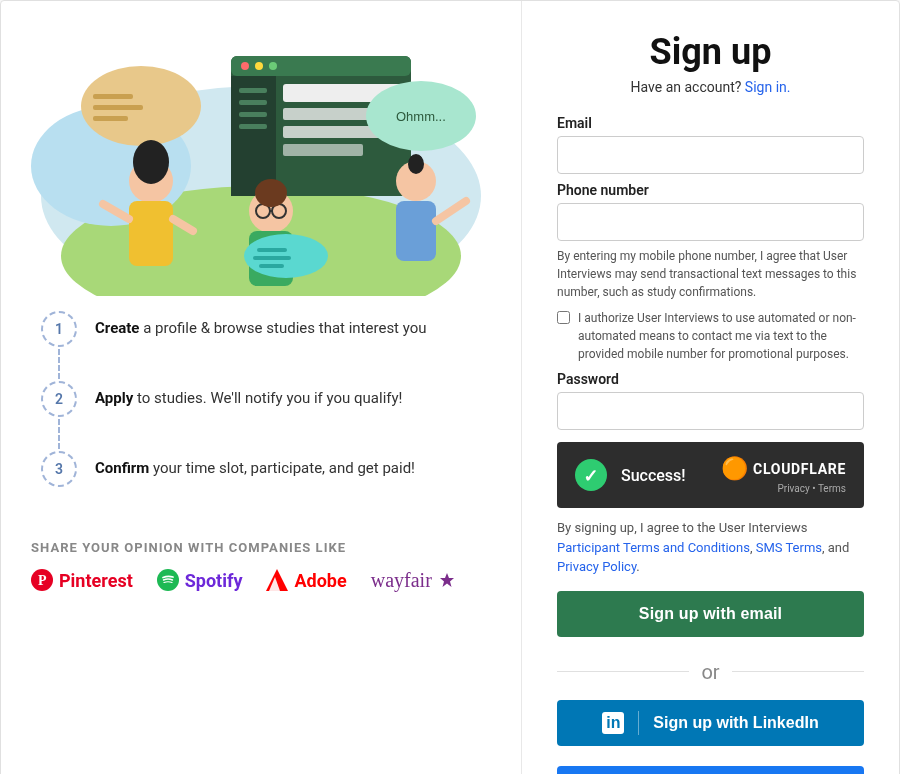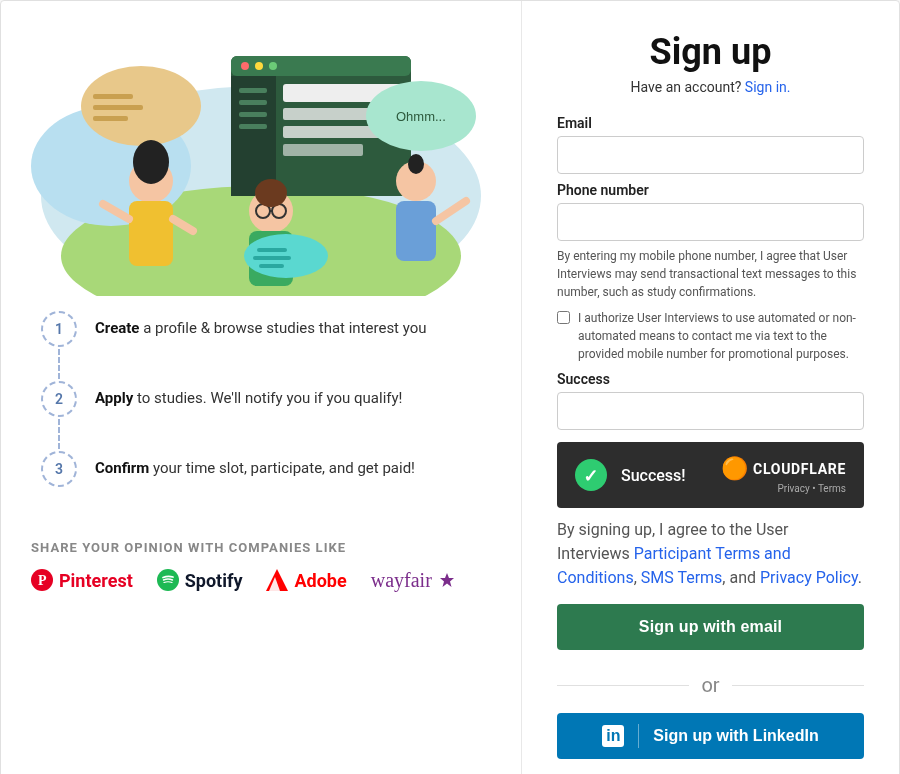--- a/index.html
+++ b/index.html
@@ -110,21 +110,21 @@
       flex-wrap: wrap;
     }
     .brand-item {
       display: flex;
       align-items: center;
       gap: 6px;
       font-size: 18px;
       font-weight: 700;
     }
     .brand-pinterest { color: #e60023; }
-    .brand-spotify { color: #0f172a; justify-content: center; }
+    .brand-spotify { color: #6d28d9; justify-content: center; }
     .brand-adobe { color: #ff0000; }
 
     
     .right-panel {
       flex: 1;
       padding: 30px 35px;
       border-left: 1px solid #e8e8e8;
       display: flex;
       flex-direction: column;
     }
@@ -236,21 +236,21 @@
       letter-spacing: 0.05em;
     }
     .cf-cloud {
       font-size: 22px;
     }
     .cf-links {
       font-size: 10px;
       color: #aaa;
     }
     .terms-text {
-      font-size: 16px;
+      font-size: 13px;
       color: #555;
       margin-bottom: 14px;
       line-height: 1.5;
     }
     .terms-text a {
       color: #2563eb;
       text-decoration: none;
     }
     .btn-email {
       width: 100%;
@@ -481,21 +481,21 @@
       <label class="form-label">Phone number</label>
       <input type="tel" class="form-input" style="">
       <p class="phone-note">By entering my mobile phone number, I agree that User Interviews may send transactional text messages to this number, such as study confirmations.</p>
       <div class="checkbox-row">
         <input type="checkbox" id="sms-auth" style="">
         <label for="sms-auth">I authorize User Interviews to use automated or non-automated means to contact me via text to the provided mobile number for promotional purposes.</label>
       </div>
     </div>
 
     <div class="form-group">
-      <label class="form-label">Success</label>
+      <label class="form-label">Password</label>
       <input type="password" class="form-input" style="">
     </div>
 
     <div class="cloudflare-box">
       <div class="cf-left">
         <div class="cf-check">✓</div>
         <span class="cf-success">Success!</span>
       </div>
       <div class="cf-right">
         <div class="cf-logo">

